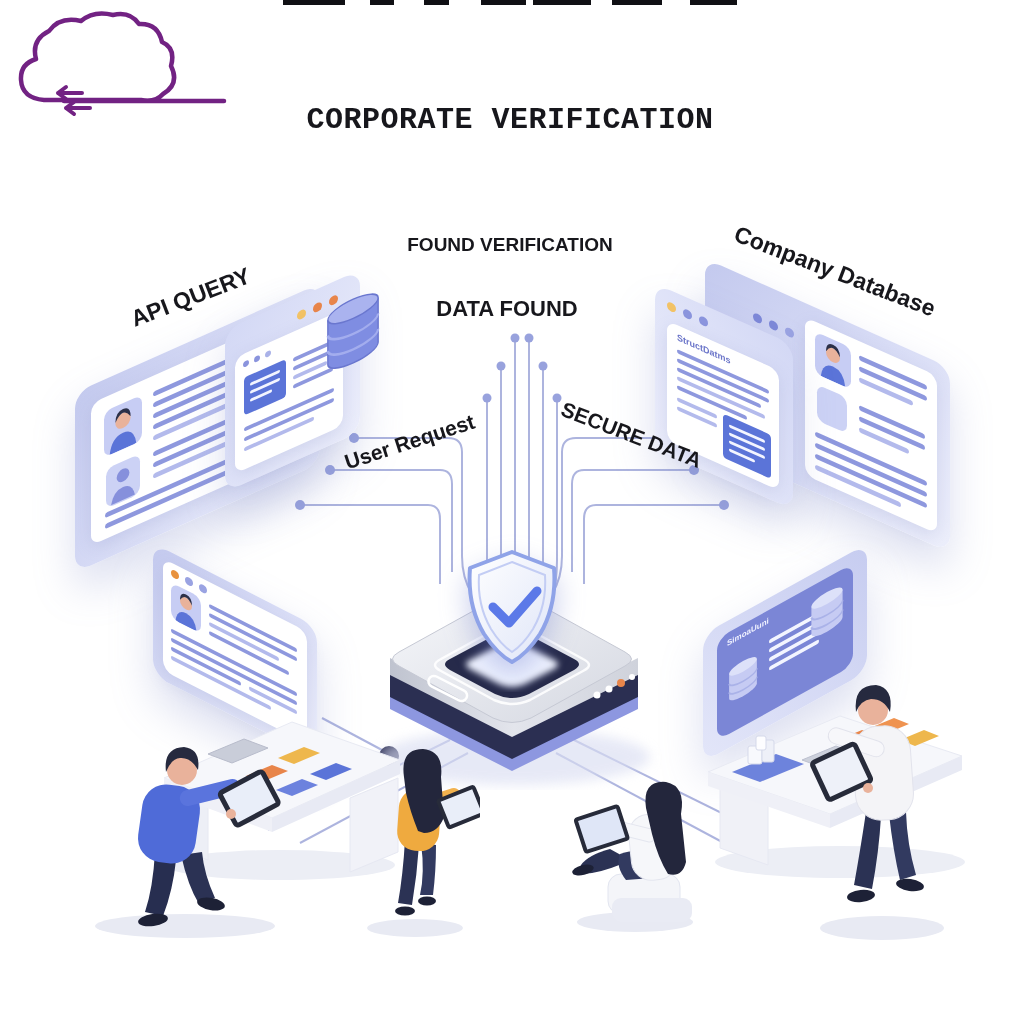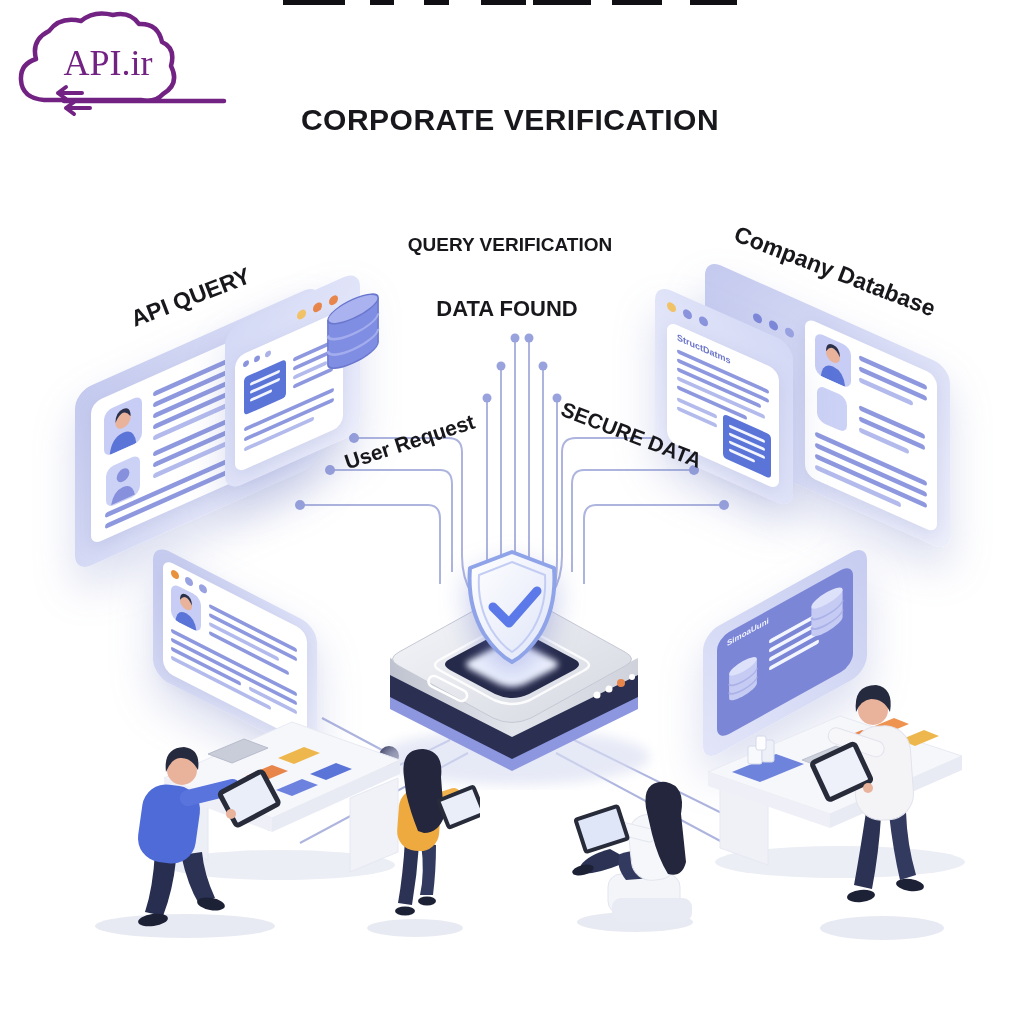--- a/index.html
+++ b/index.html
@@ -1,21 +1,21 @@
 <!DOCTYPE html>
 <html><head>
 <meta charset="utf-8">
 <style>
   html,body{margin:0;padding:0;}
   body{width:1024px;height:1024px;position:relative;overflow:hidden;
        background:#ffffff;font-family:"Liberation Sans", sans-serif;}
   .abs{position:absolute;}
   
   .lbl{position:absolute;color:#17171c;font-weight:700;white-space:nowrap;z-index:6;}
-  .title{font-size:30px;font-weight:800;letter-spacing:.5px;text-align:center;}
+  .title{font-size:30px;font-weight:800;letter-spacing:.5px;text-align:center;font-family:Liberation Mono, monospace;}
   
   .panel{position:absolute;border-radius:16px;z-index:3;
          background:linear-gradient(128deg,#c3c9ee 0%,#d9ddf6 48%,#edeffb 100%);
          box-shadow:0 22px 40px rgba(130,140,200,.28);}
   .card{position:absolute;background:#ffffff;border-radius:10px;
         box-shadow:0 5px 16px rgba(120,130,190,.20);}
   .ln{position:absolute;height:5px;border-radius:3px;background:#8e98de;}
   .ln.light{background:#b3baec;}
   .ln.white{background:#f3f5ff;height:4px;}
   .dot{position:absolute;border-radius:50%;}
@@ -39,25 +39,24 @@
   <span class="frag" style="left:690px;width:47px;"></span>
 </div>
 
 <div class="abs" style="left:12px;top:10px;width:230px;height:112px;z-index:6;">
   <svg width="230" height="112" viewBox="0 0 230 112">
     <path d="M32 90 Q10 88 9 70 Q8 54 24 49 Q19 30 37 21 Q48 6 69 11 Q82 0 101 5 Q118 1 127 14 Q146 13 150 32 Q164 38 159 56 Q168 74 151 84 Q143 93 129 90 Z" fill="#ffffff" stroke="#722283" stroke-width="4.5" stroke-linejoin="round"></path>
     <path d="M52 91 L212 91" stroke="#722283" stroke-width="4.5" stroke-linecap="round"></path>
     <path d="M46 83 L70 83 M46 83 l8 -6 M46 83 l8 6" fill="none" stroke="#722283" stroke-width="4" stroke-linecap="round" stroke-linejoin="round"></path>
     <path d="M78 98 L54 98 M54 98 l8 -6 M54 98 l8 6" fill="none" stroke="#722283" stroke-width="4" stroke-linecap="round" stroke-linejoin="round"></path>
   </svg>
-  <span style="position:absolute;left:36px;top:32px;width:120px;text-align:center;font-family:'Liberation Serif',serif;font-size:36px;color:#722283;">API.ir</span>
 </div>
 
 <div class="lbl title" style="left:250px;top:103px;width:520px;">CORPORATE VERIFICATION</div>
-<div class="lbl" style="left:350px;top:234px;width:320px;text-align:center;font-size:19px;">QUERY VERIFICATION</div>
+<div class="lbl" style="left:350px;top:234px;width:320px;text-align:center;font-size:19px;">FOUND VERIFICATION</div>
 <div class="lbl" style="left:387px;top:296px;width:240px;text-align:center;font-size:22px;">DATA FOUND</div>
 <div class="lbl" style="left:128px;top:284px;font-size:23px;transform:rotate(-21deg);">API QUERY</div>
 <div class="lbl" style="left:728px;top:258px;font-size:23px;transform:rotate(21deg);">Company Database</div>
 <div class="lbl" style="left:342px;top:430px;font-size:21px;transform:rotate(-18deg);">User Request</div>
 <div class="lbl" style="left:557px;top:423px;font-size:21px;transform:rotate(21deg);">SECURE DATA</div>
 
 <svg class="svgblock" style="left:0;top:0;z-index:1;" width="1024" height="1024" viewBox="0 0 1024 1024">
   <g fill="none" stroke="#a9b0dd" stroke-width="2" opacity=".95">
     <path d="M487,400 V560 Q487,582 492,600"></path>
     <path d="M501,368 V600"></path>

